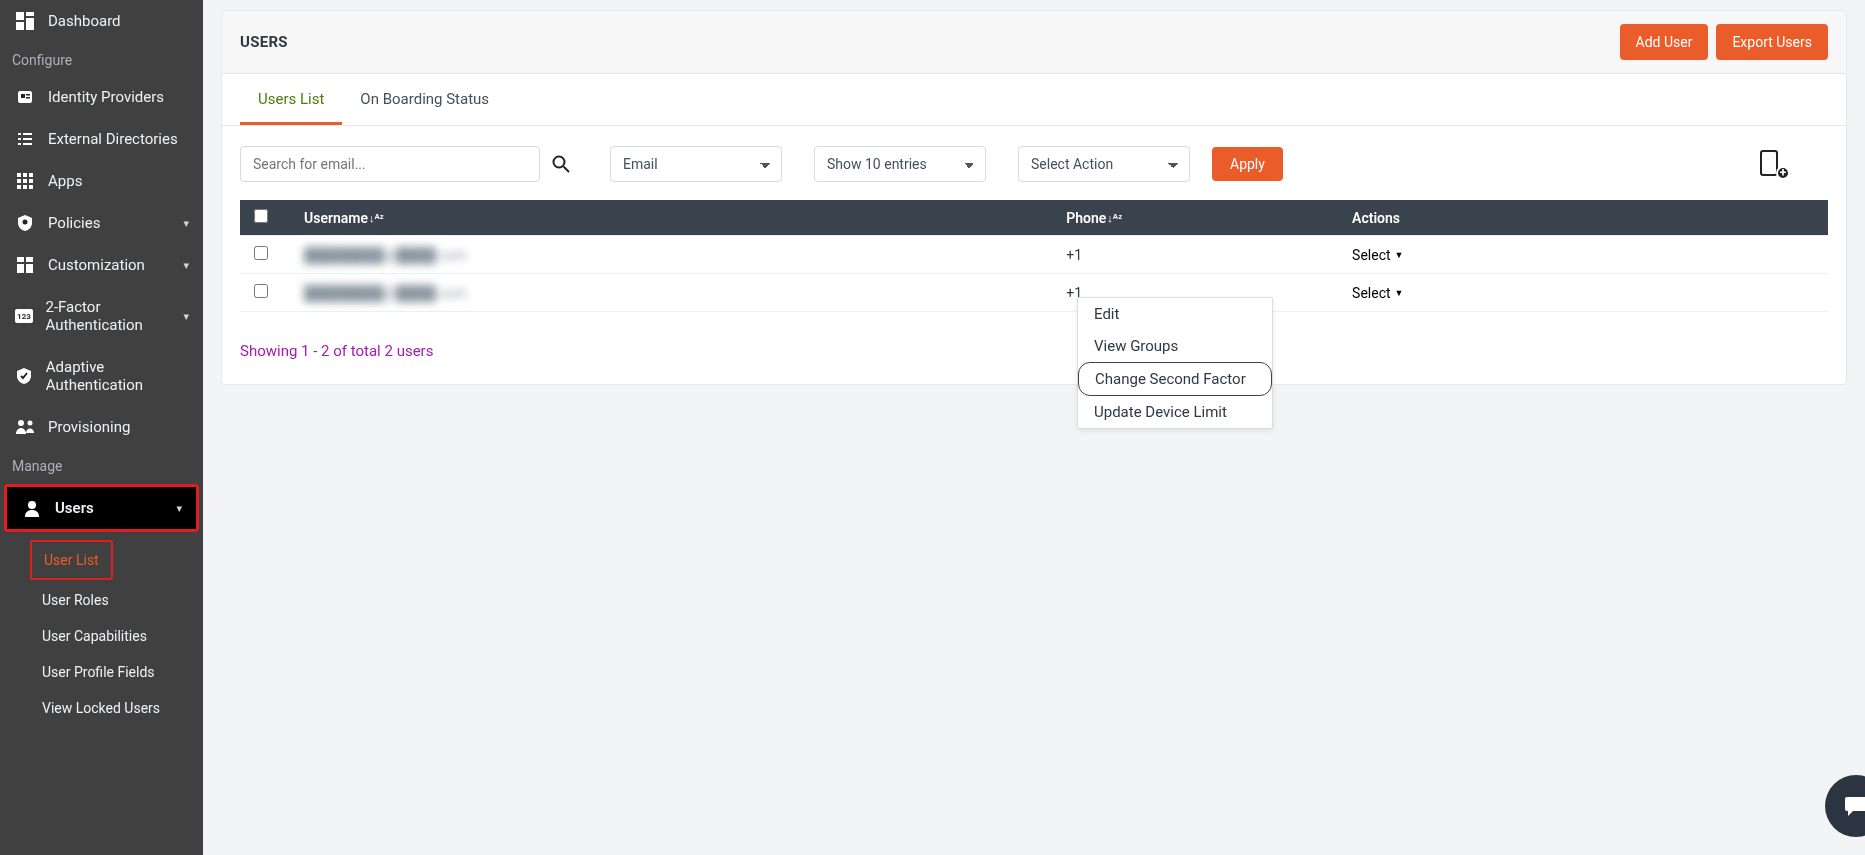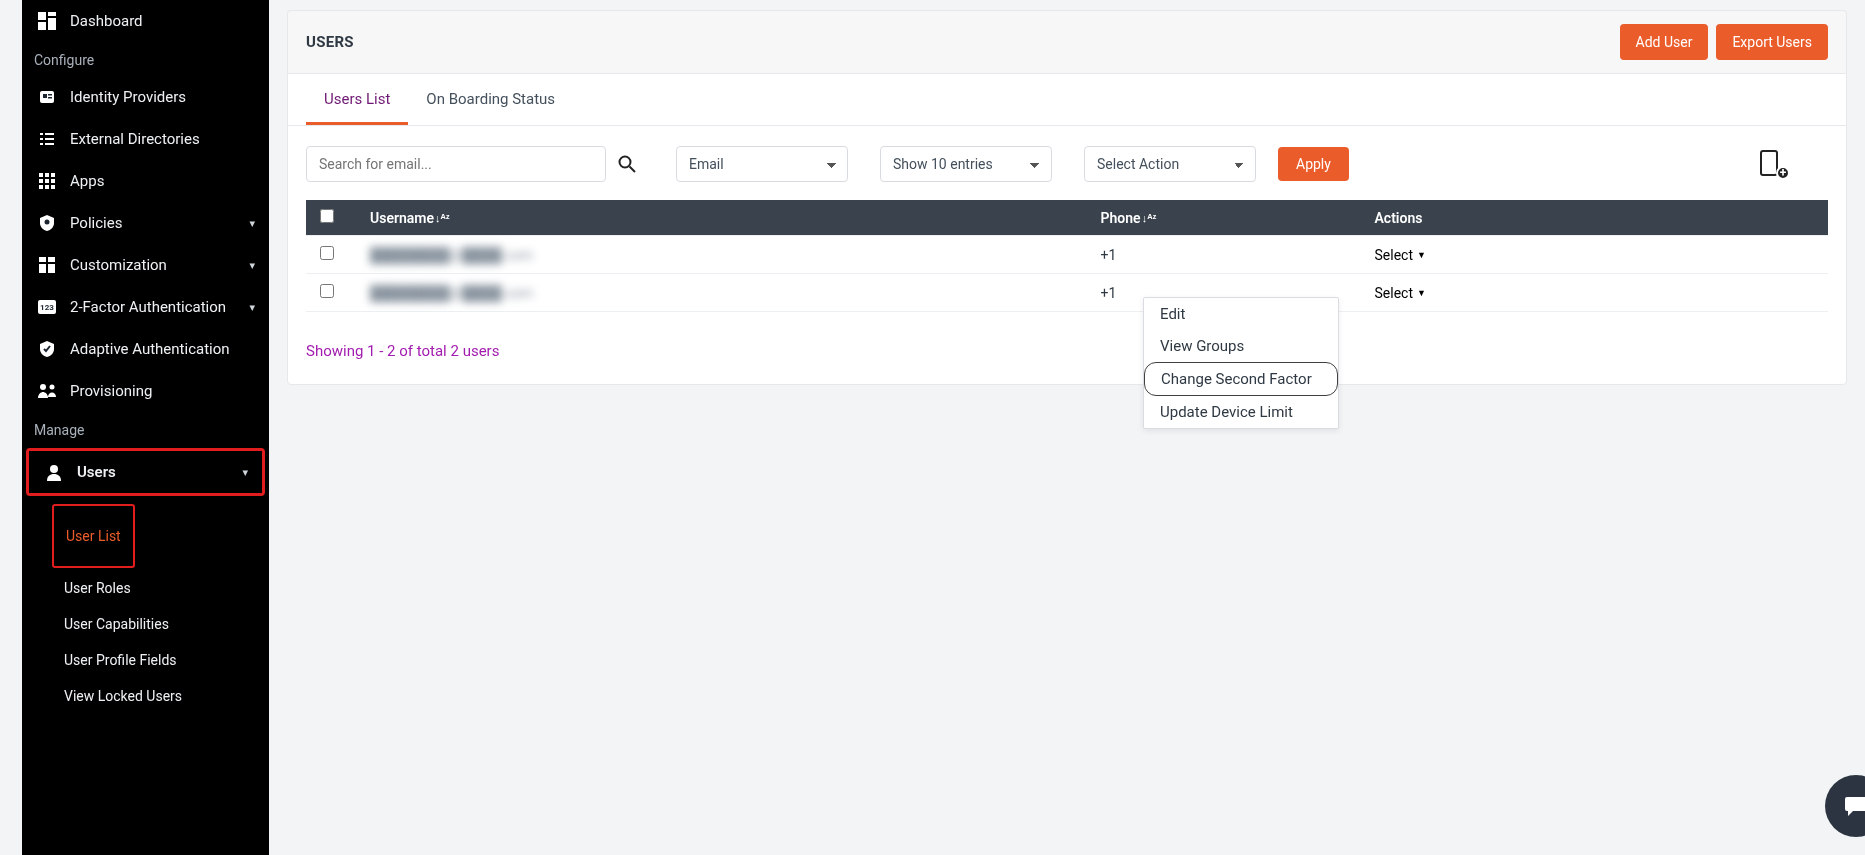--- a/index.html
+++ b/index.html
@@ -1,19 +1,19 @@
 <!DOCTYPE html>
 <html><head>
 <meta charset="utf-8">
 <style>
 * { margin: 0; padding: 0; box-sizing: border-box; font-family: -apple-system, BlinkMacSystemFont, "Segoe UI", Roboto, Arial, sans-serif; }
 body { display: flex; height: 855px; width: 1865px; background: #f2f4f5; overflow: hidden; }
 
 
-.sidebar { width: 247px; background: #000000; color: #fff; height: 100%; overflow-y: auto; flex-shrink: 0; position: relative; margin-left: 22px; }
+.sidebar { width: 203px; background: #404040; color: #fff; height: 100%; overflow-y: auto; flex-shrink: 0; position: relative; }
 .sidebar::-webkit-scrollbar { width: 6px; }
 .sidebar::-webkit-scrollbar-thumb { background: #5a6270; border-radius: 3px; }
 .nav-item { display: flex; align-items: center; padding: 12px 14px; cursor: pointer; font-size: 15px; color: #eef1f4; }
 .nav-item .icon { width: 22px; display: flex; align-items: center; justify-content: center; margin-right: 12px; }
 .nav-item .chev { margin-left: auto; font-size: 11px; color: #cfd5db; }
 .nav-section-label { padding: 10px 12px 8px 12px; font-size: 14px; color: #a9b1bb; }
 .nav-item.active { background: #000; }
 .sub-item { padding: 10px 14px 10px 42px; font-size: 14px; color: #eef1f4; cursor: pointer; }
 .sub-item.active { color: #eb5c2b; }
 .highlight-box { border: 3px solid #e11d1d; border-radius: 4px; }
@@ -24,21 +24,21 @@
 .card-header { background: #f7f7f7; border: 1px solid #e6e8eb; border-bottom: none; border-radius: 4px 4px 0 0; padding: 13px 18px; display: flex; align-items: center; }
 .card-header h2 { font-size: 15px; font-weight: 700; color: #2f3944; letter-spacing: .3px; }
 .btn { border: none; border-radius: 4px; padding: 10px 16px; font-size: 14px; cursor: pointer; margin-left: 8px; }
 .btn-primary { background: #eb5c2b; color: #fff; }
 .spacer { flex: 1; }
 
 .card-body { background: #fff; border: 1px solid #e6e8eb; border-radius: 0 0 4px 4px; padding: 0; }
 
 .tabs { display: flex; border-bottom: 1px solid #e6e8eb; padding: 0 18px; }
 .tab { padding: 16px 18px 14px 18px; font-size: 15px; color: #44505c; cursor: pointer; border-bottom: 3px solid transparent; }
-.tab.active { color: #701a75; border-bottom-color: #eb5c2b; }
+.tab.active { color: #4d7c0f; border-bottom-color: #eb5c2b; }
 
 .toolbar { display: flex; align-items: center; padding: 20px 18px 18px 18px; gap: 12px; }
 .input { border: 1px solid #d7dbe0; border-radius: 4px; padding: 9px 12px; font-size: 14px; color: #44505c; background: #fff; }
 .search-input { width: 300px; }
 .search-icon { font-size: 17px; color: #222; cursor: pointer; }
 .select { width: 172px; appearance: none; background-image: linear-gradient(45deg, transparent 50%, #555 50%), linear-gradient(135deg, #555 50%, transparent 50%); background-position: calc(100% - 16px) 16px, calc(100% - 11px) 16px; background-size: 5px 5px, 5px 5px; background-repeat: no-repeat; }
 .toolbar .btn-primary { margin-left: 10px; padding: 9px 18px; }
 
 .add-device-icon { margin-left: auto; width: 30px; height: 30px; position: relative; cursor: pointer; }
 .add-device-icon .dev { width: 18px; height: 26px; border: 2.5px solid #222; border-radius: 3px; position: absolute; left: 2px; top: 1px; }
@@ -197,21 +197,21 @@
             <circle cx="9" cy="6" r="4" fill="#fff"></circle>
             <path d="M2 18 C2 13 5 11 9 11 C13 11 16 13 16 18 Z" fill="#fff"></path>
           </svg>
       </span>
       <span style="font-weight:600;">Users</span>
       <span class="chev">▾</span>
     </div>
   </div>
 
   <div style="padding:6px 0 2px 30px;">
-    <span class="highlight-box-inner" style="padding:16px 2px;">
+    <span class="highlight-box-inner" style="padding:4px 2px;">
       <div class="sub-item active" style="padding:6px 10px;">User List</div>
     </span>
   </div>
   <div class="sub-item">User Roles</div>
   <div class="sub-item">User Capabilities</div>
   <div class="sub-item">User Profile Fields</div>
   <div class="sub-item">View Locked Users</div>
 </nav>
 
 <main class="main">

